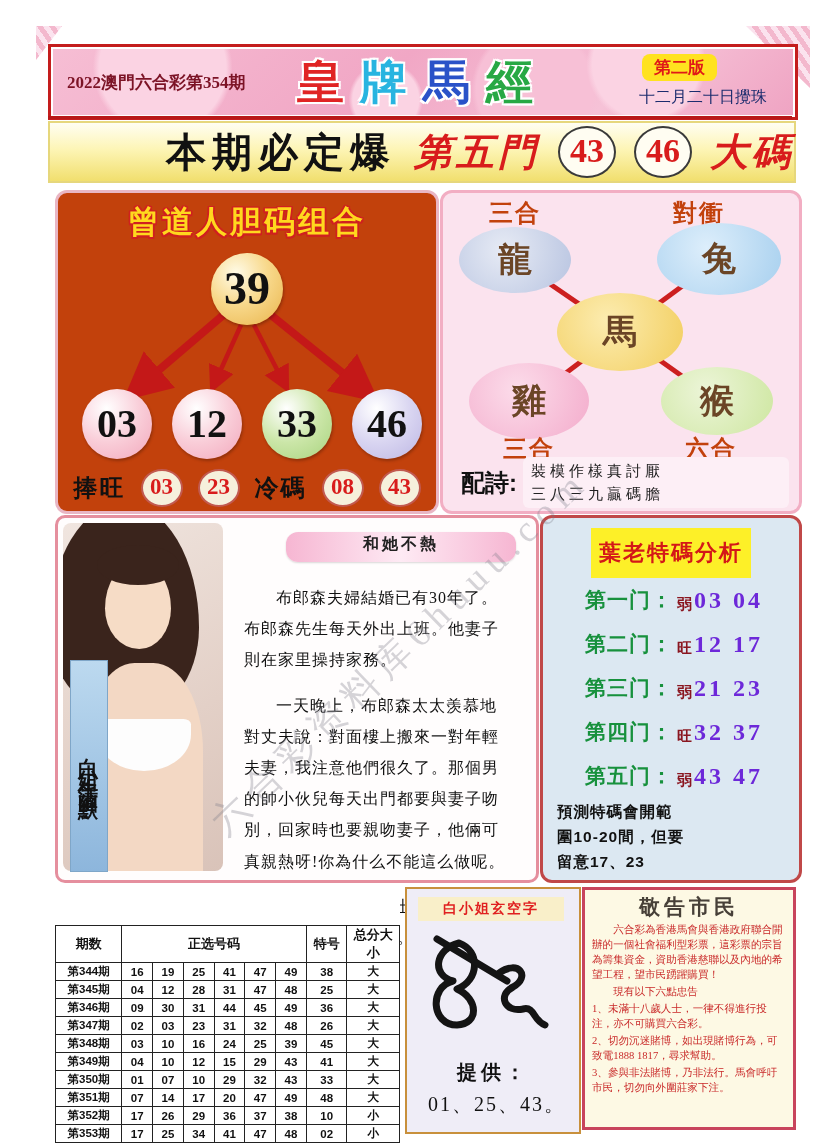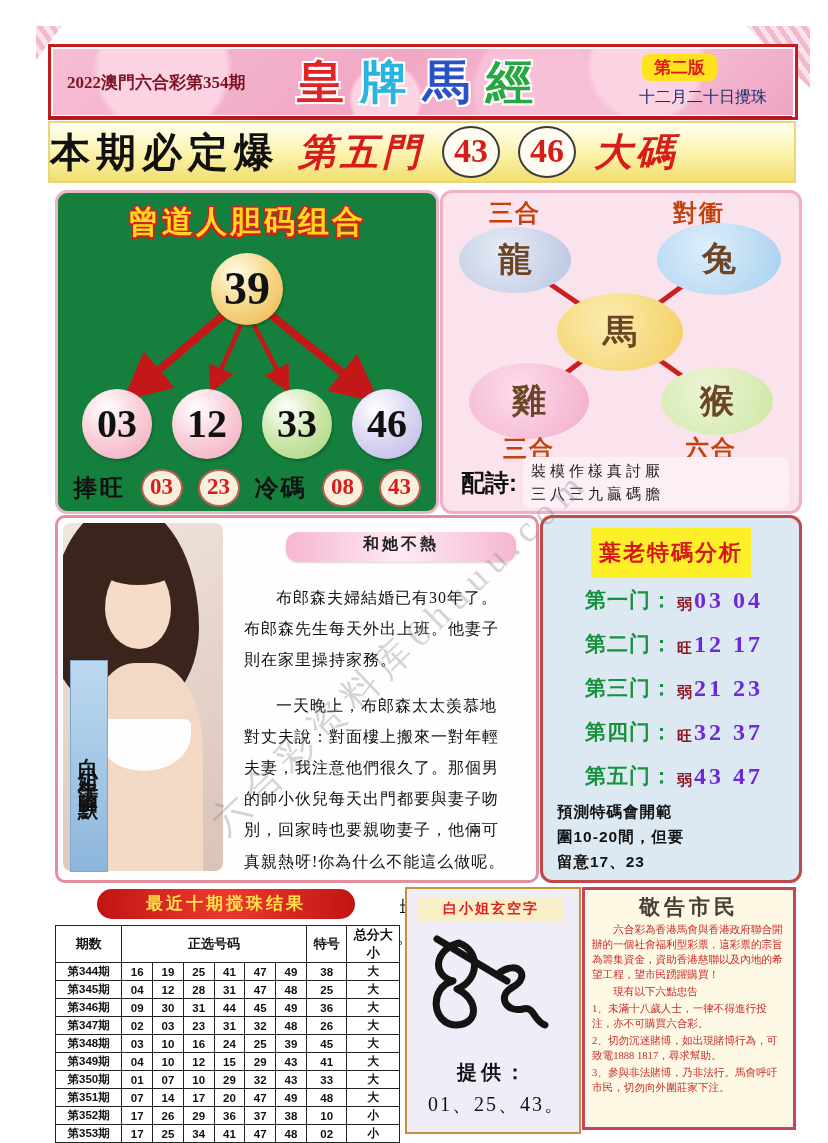--- a/index.html
+++ b/index.html
@@ -19,28 +19,28 @@
   .main-title{position:absolute;left:0;right:0;top:4px;text-align:center;font-weight:bold;font-size:47px;letter-spacing:16px;font-family:"Liberation Serif","DejaVu Serif",serif;}
   .main-title span{text-shadow:2px 2px 0 #fff,-2px -2px 0 #fff,2px -2px 0 #fff,-2px 2px 0 #fff,0 2px 0 #fff,0 -2px 0 #fff;}
   .t0{color:#e02424;} .t1{color:#28b4e0;} .t2{color:#2a52c8;} .t3{color:#28a844;}
   .edition-badge{position:absolute;right:78px;top:7px;background:#ffe21f;color:#e01818;font-weight:bold;font-size:17px;padding:2px 12px;border-radius:8px;}
   .draw-date{position:absolute;right:28px;top:40px;color:#1c2c6e;font-size:16px;font-family:"Liberation Serif","DejaVu Serif",serif;}
 
   
   .red-rule{position:absolute;left:48px;top:116px;width:744px;height:3px;background:#b81818;}
   .banner{position:absolute;left:48px;top:121px;width:744px;height:58px;border:2px solid #e6d77c;
     background:linear-gradient(180deg,#fffef2 0%,#fdf5b6 45%,#f1df6e 100%);
-    display:flex;align-items:center;justify-content:flex-start;gap:18px;}
+    display:flex;align-items:center;justify-content:flex-end;gap:18px;}
   .banner .lead{font-size:40px;font-weight:bold;color:#111;font-family:"Liberation Serif","DejaVu Serif",serif;letter-spacing:6px;}
   .banner .gate,.banner .tail{font-size:38px;font-weight:bold;color:#d81c1c;font-style:italic;font-family:"Liberation Serif","DejaVu Serif",serif;letter-spacing:4px;}
   .banner .circle{display:inline-block;width:54px;height:48px;border:2px solid #3a3a3a;border-radius:50%;background:#fffdf2;
     color:#d81c1c;font-size:34px;font-weight:bold;text-align:center;line-height:46px;font-family:"Liberation Serif","DejaVu Serif",serif;}
 
   
-  .dan-panel{position:absolute;left:55px;top:190px;width:378px;height:318px;background:#15803d;border:3px solid #e9b6c4;border-radius:12px;}
+  .dan-panel{position:absolute;left:55px;top:190px;width:378px;height:318px;background:#c2410c;border:3px solid #e9b6c4;border-radius:12px;}
   .dan-title{position:absolute;left:0;right:0;top:8px;text-align:center;font-size:31px;font-weight:bold;letter-spacing:3px;color:#ffd81e;
     font-family:"Liberation Serif","DejaVu Serif",serif;
     text-shadow:1.5px 0 #d02020,-1.5px 0 #d02020,0 1.5px #d02020,0 -1.5px #d02020,1.5px 1.5px #d02020,-1.5px -1.5px #d02020,1.5px -1.5px #d02020,-1.5px 1.5px #d02020;}
   .ball{position:absolute;border-radius:50%;text-align:center;font-weight:bold;color:#111;font-family:"Liberation Serif","DejaVu Serif",serif;}
   .ball-39{left:153px;top:60px;width:72px;height:72px;line-height:72px;font-size:46px;
     background:radial-gradient(circle at 35% 28%,#fffbe8 0%,#f8d98c 45%,#e9b44b 100%);box-shadow:1px 2px 3px rgba(0,0,0,.25);}
   .ball-row{width:70px;height:70px;line-height:70px;font-size:40px;top:196px;box-shadow:1px 2px 3px rgba(0,0,0,.25);}
   .ball-pink{background:radial-gradient(circle at 35% 28%,#fff 0%,#f9cdd8 50%,#f2a8bc 100%);}
   .ball-green{background:radial-gradient(circle at 35% 28%,#fff 0%,#cbe6a8 50%,#a8d37e 100%);}
   .ball-purple{background:radial-gradient(circle at 35% 28%,#fff 0%,#d9d5f1 50%,#bcb6e3 100%);}
@@ -270,21 +270,20 @@
         <span class="ana-strength">弱</span>
         <span class="ana-nums">43 47</span>
       </div>
     </div>
     <div class="ana-note">預測特碼會開範
 圍10-20間，但要
 留意17、23</div>
   </div>
 
   <div class="tbl-panel">
-    <div class="tbl-title">最近十期搅珠结果</div>
     <table class="results">
       <thead>
         <tr>
           <th class="c-period">期数</th>
           <th colspan="6">正选号码</th>
           <th class="c-special">特号</th>
           <th class="c-size">总分大小</th>
         </tr>
       </thead>
       <tbody>

